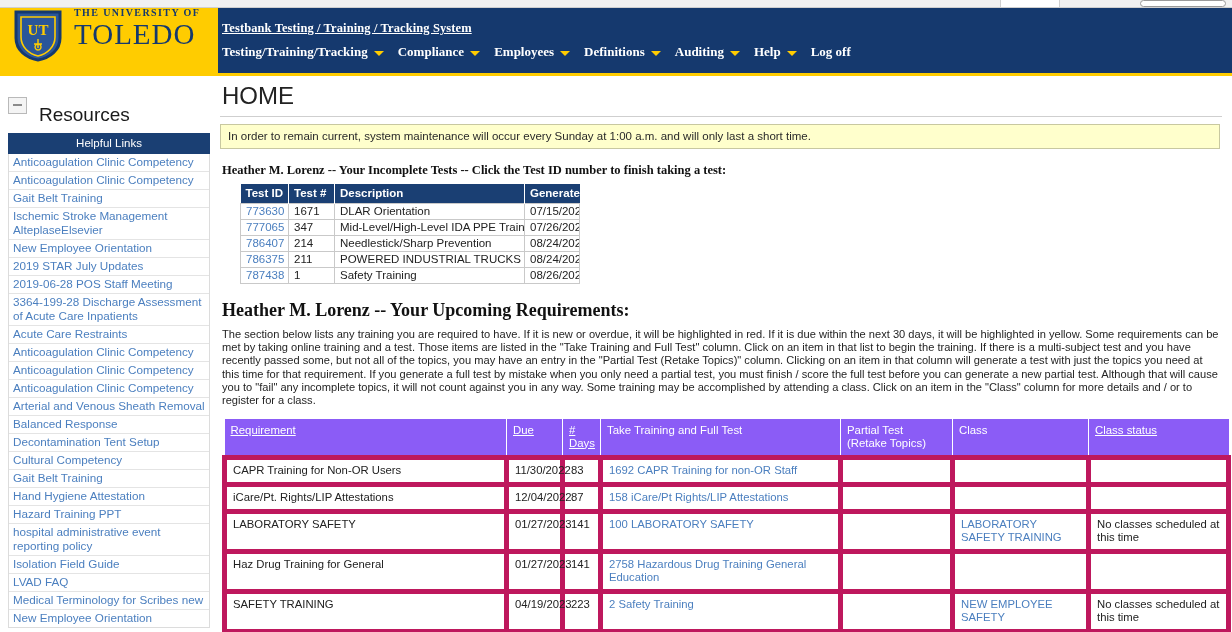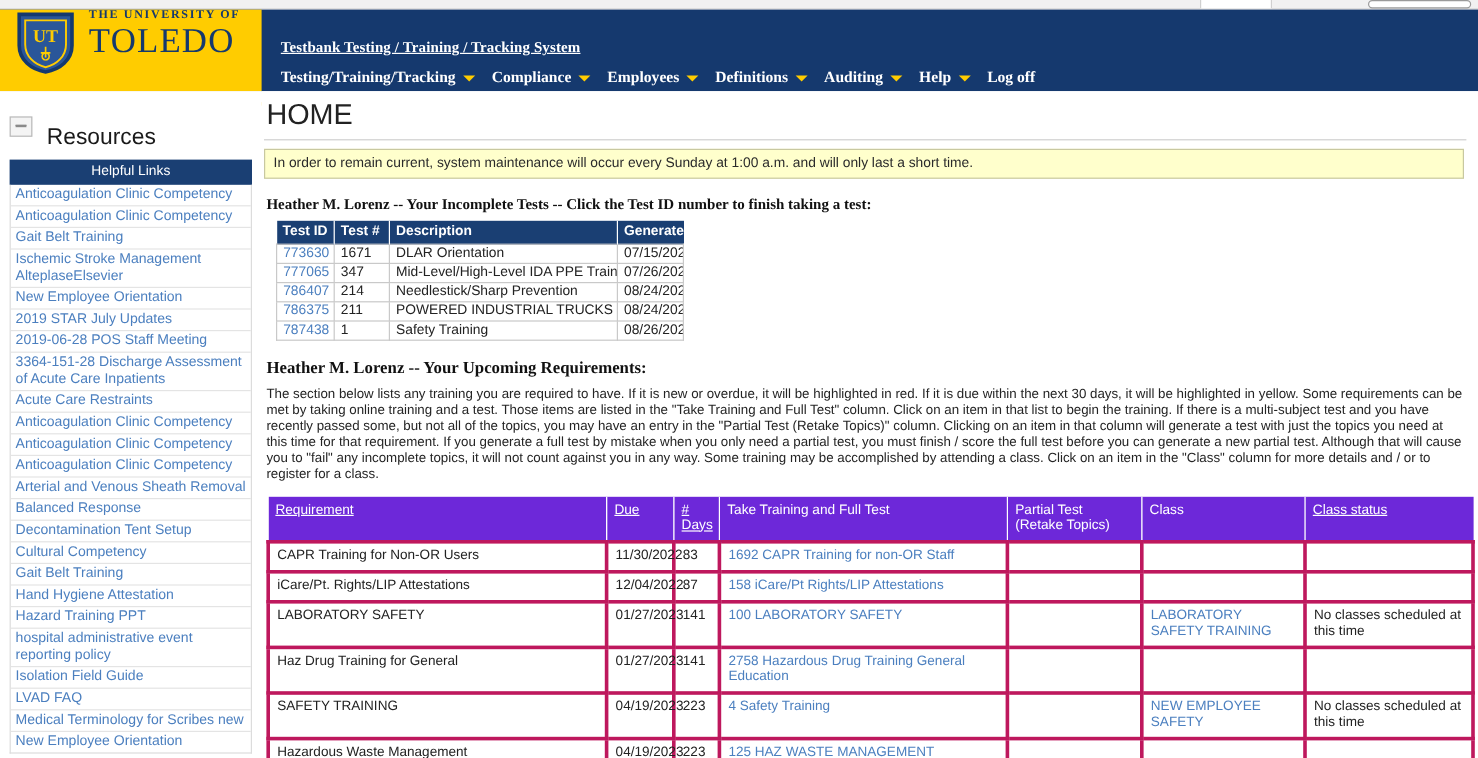--- a/index.html
+++ b/index.html
@@ -61,23 +61,23 @@
     font-size: 10px; letter-spacing: 1.4px;
     font-weight: 700;
   }
   #ut-line2 {
     font-family: "Liberation Serif", serif;
     font-size: 29px; letter-spacing: 1px;
     font-weight: 400; margin-top: 2px;
   }
 
   #banner-right {
-    position: absolute; top: 12px; left: 218px;
+    position: absolute; top: 0; left: 218px;
     width: 1014px; height: 68px;
-    padding: 10px 0 0 16px;
+    padding: 10px 0 0 4px;
     color: #ffffff;
   }
   #app-title {
     font-family: "Liberation Serif", serif;
     font-size: 12.5px; font-weight: 700;
     color: #ffffff;
     text-decoration: underline;
     display: inline-block;
     letter-spacing: .1px;
   }
@@ -190,21 +190,21 @@
   #incomplete-heading {
     margin: 14px 0 6px 4px;
     font-family: "Liberation Serif", serif;
     font-weight: 700;
     font-size: 12.5px;
     color: #111111;
   }
 
   
   #tests-table {
-    margin-left: 12px;
+    margin-left: 22px;
     border-collapse: collapse;
     font-size: 11.5px;
     table-layout: fixed;
     width: 339px;
     border-radius: 12px;
   }
   #tests-table th {
     background: #1a3f73; color: #ffffff;
     font-weight: 700;
     text-align: left;
@@ -219,53 +219,53 @@
     color: #222222;
     white-space: nowrap;
     overflow: hidden;
   }
   #tests-table td.id-cell { color: #4b7fbf; cursor: pointer; }
 
   #upcoming-heading {
     margin: 16px 0 7px 4px;
     font-family: "Liberation Serif", serif;
     font-weight: 700;
-    font-size: 14px;
+    font-size: 18px;
     color: #111111;
   }
   #upcoming-para {
     margin: 0 12px 0 4px;
     font-size: 11.1px;
     line-height: 13.2px;
     color: #242424;
     text-align: left;
   }
 
   
   #req-table {
     margin: 12px 4px 0 4px;
     border-collapse: collapse;
     table-layout: fixed;
     width: 1004px;
     font-size: 11.3px;
   }
   #req-table th {
-    background: #6d28d9; color: #ffffff;
+    background: #8b5cf6; color: #ffffff;
     text-align: left; font-weight: 400;
     vertical-align: top;
     padding: 5px 6px 6px 6px;
     border-right: 1px solid #ffffff;
     font-size: 11.4px;
     line-height: 12.5px;
   }
   #req-table th:last-child { border-right: none; }
   #req-table th .u { text-decoration: underline; cursor: pointer; }
   #req-table td {
     padding: 4px 6px 5px 6px;
-    border: 3px solid #be185d;
+    border: 5px solid #be185d;
     color: #222222;
     vertical-align: top;
     line-height: 13px;
   }
   #req-table td.lnk { color: #4b7fbf; cursor: pointer; }
 </style>
 </head>
 <body>
 
 <div id="chrome-strip">
@@ -334,21 +334,21 @@
   </div>
   <div id="helpful-links-hdr">Helpful Links</div>
   <div id="links-list">
       <div class="link-row">Anticoagulation Clinic Competency</div>
       <div class="link-row">Anticoagulation Clinic Competency</div>
       <div class="link-row">Gait Belt Training</div>
       <div class="link-row">Ischemic Stroke Management AlteplaseElsevier</div>
       <div class="link-row">New Employee Orientation</div>
       <div class="link-row">2019 STAR July Updates</div>
       <div class="link-row">2019-06-28 POS Staff Meeting</div>
-      <div class="link-row">3364-151-28 Discharge Assessment of Acute Care Inpatients</div>
+      <div class="link-row">3364-199-28 Discharge Assessment of Acute Care Inpatients</div>
       <div class="link-row">Acute Care Restraints</div>
       <div class="link-row">Anticoagulation Clinic Competency</div>
       <div class="link-row">Anticoagulation Clinic Competency</div>
       <div class="link-row">Anticoagulation Clinic Competency</div>
       <div class="link-row">Arterial and Venous Sheath Removal</div>
       <div class="link-row">Balanced Response</div>
       <div class="link-row">Decontamination Tent Setup</div>
       <div class="link-row">Cultural Competency</div>
       <div class="link-row">Gait Belt Training</div>
       <div class="link-row">Hand Hygiene Attestation</div>
@@ -476,21 +476,21 @@
           <td>141</td>
           <td class="lnk">2758 Hazardous Drug Training General Education</td>
           <td></td>
           <td></td>
           <td></td>
         </tr>
         <tr>
           <td>SAFETY TRAINING</td>
           <td>04/19/2023</td>
           <td>223</td>
-          <td class="lnk">4 Safety Training</td>
+          <td class="lnk">2 Safety Training</td>
           <td></td>
           <td class="lnk">NEW EMPLOYEE SAFETY</td>
           <td>No classes scheduled at this time</td>
         </tr>
         <tr>
           <td>Hazardous Waste Management</td>
           <td>04/19/2023</td>
           <td>223</td>
           <td class="lnk">125 HAZ WASTE MANAGEMENT</td>
           <td></td>

